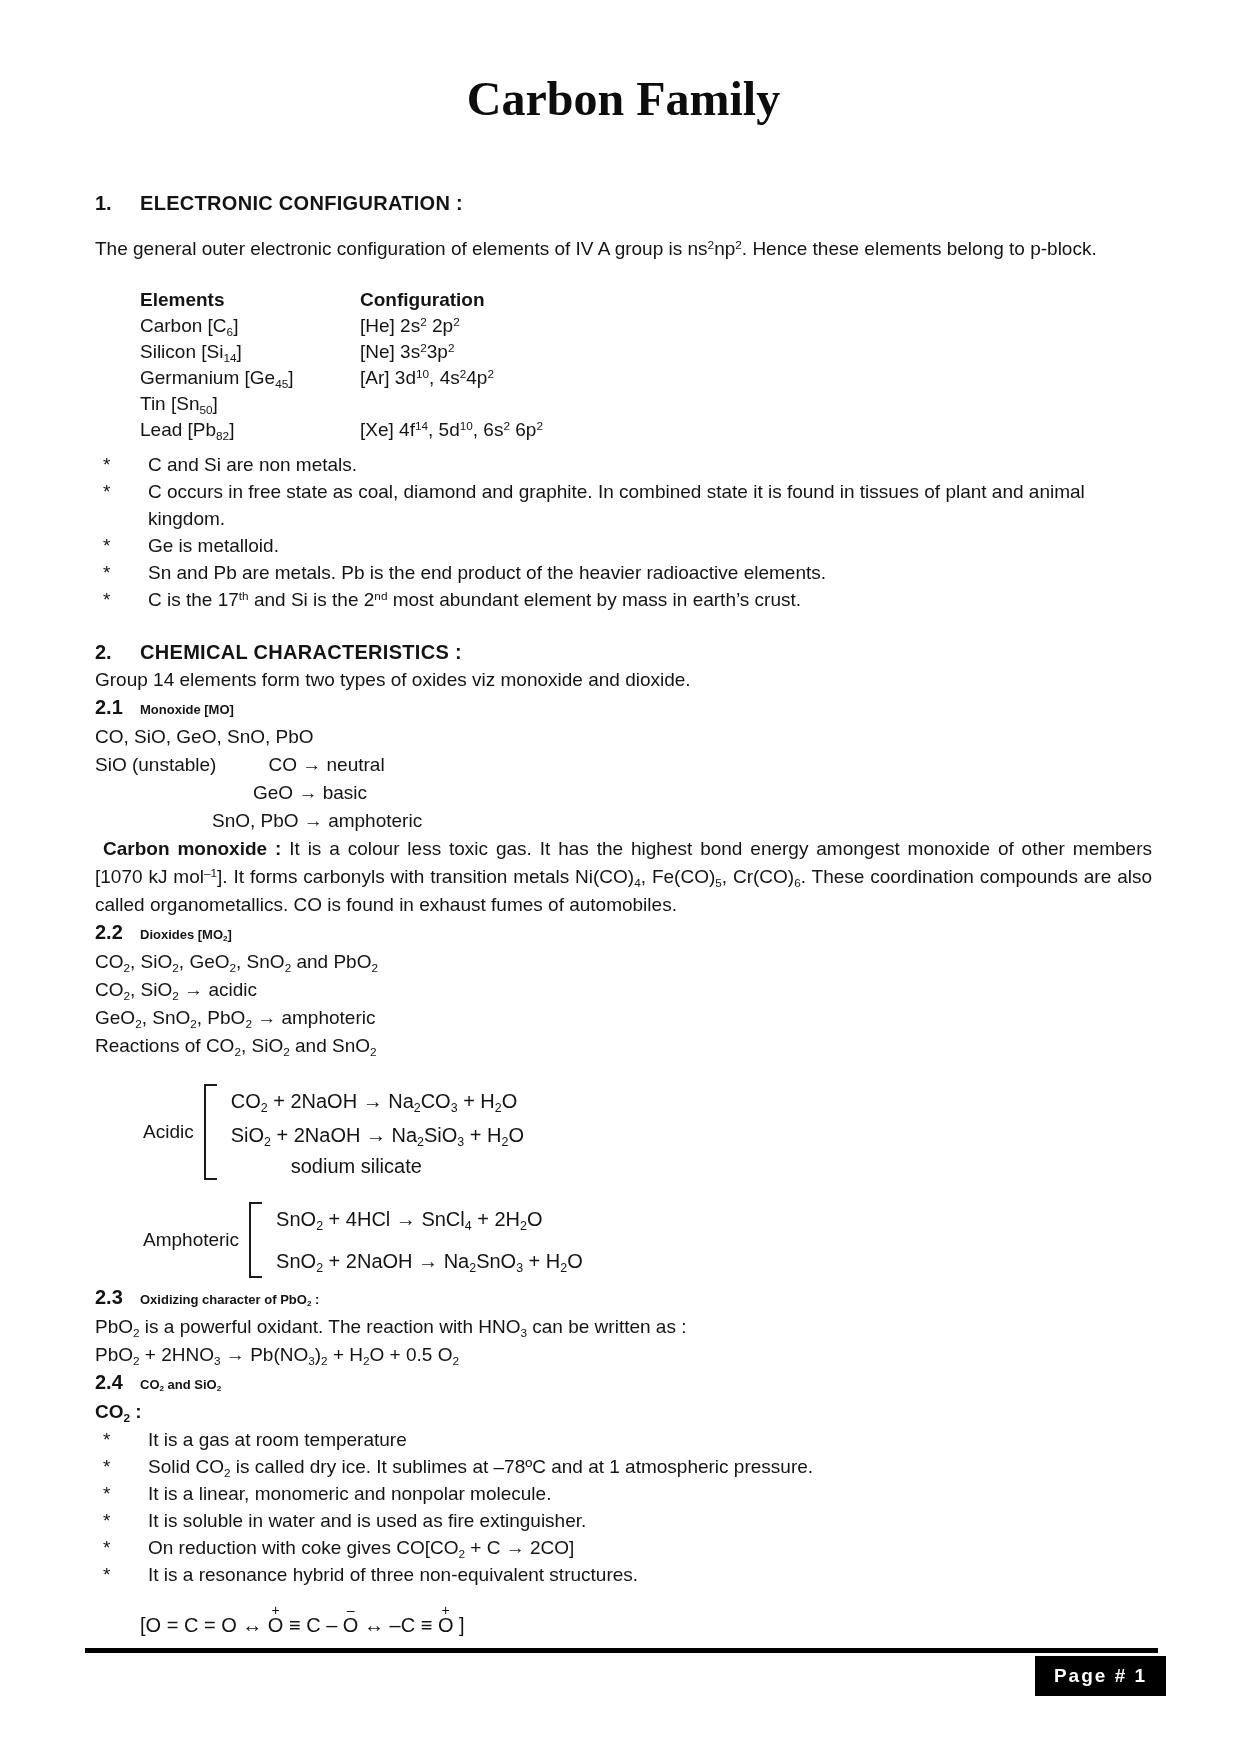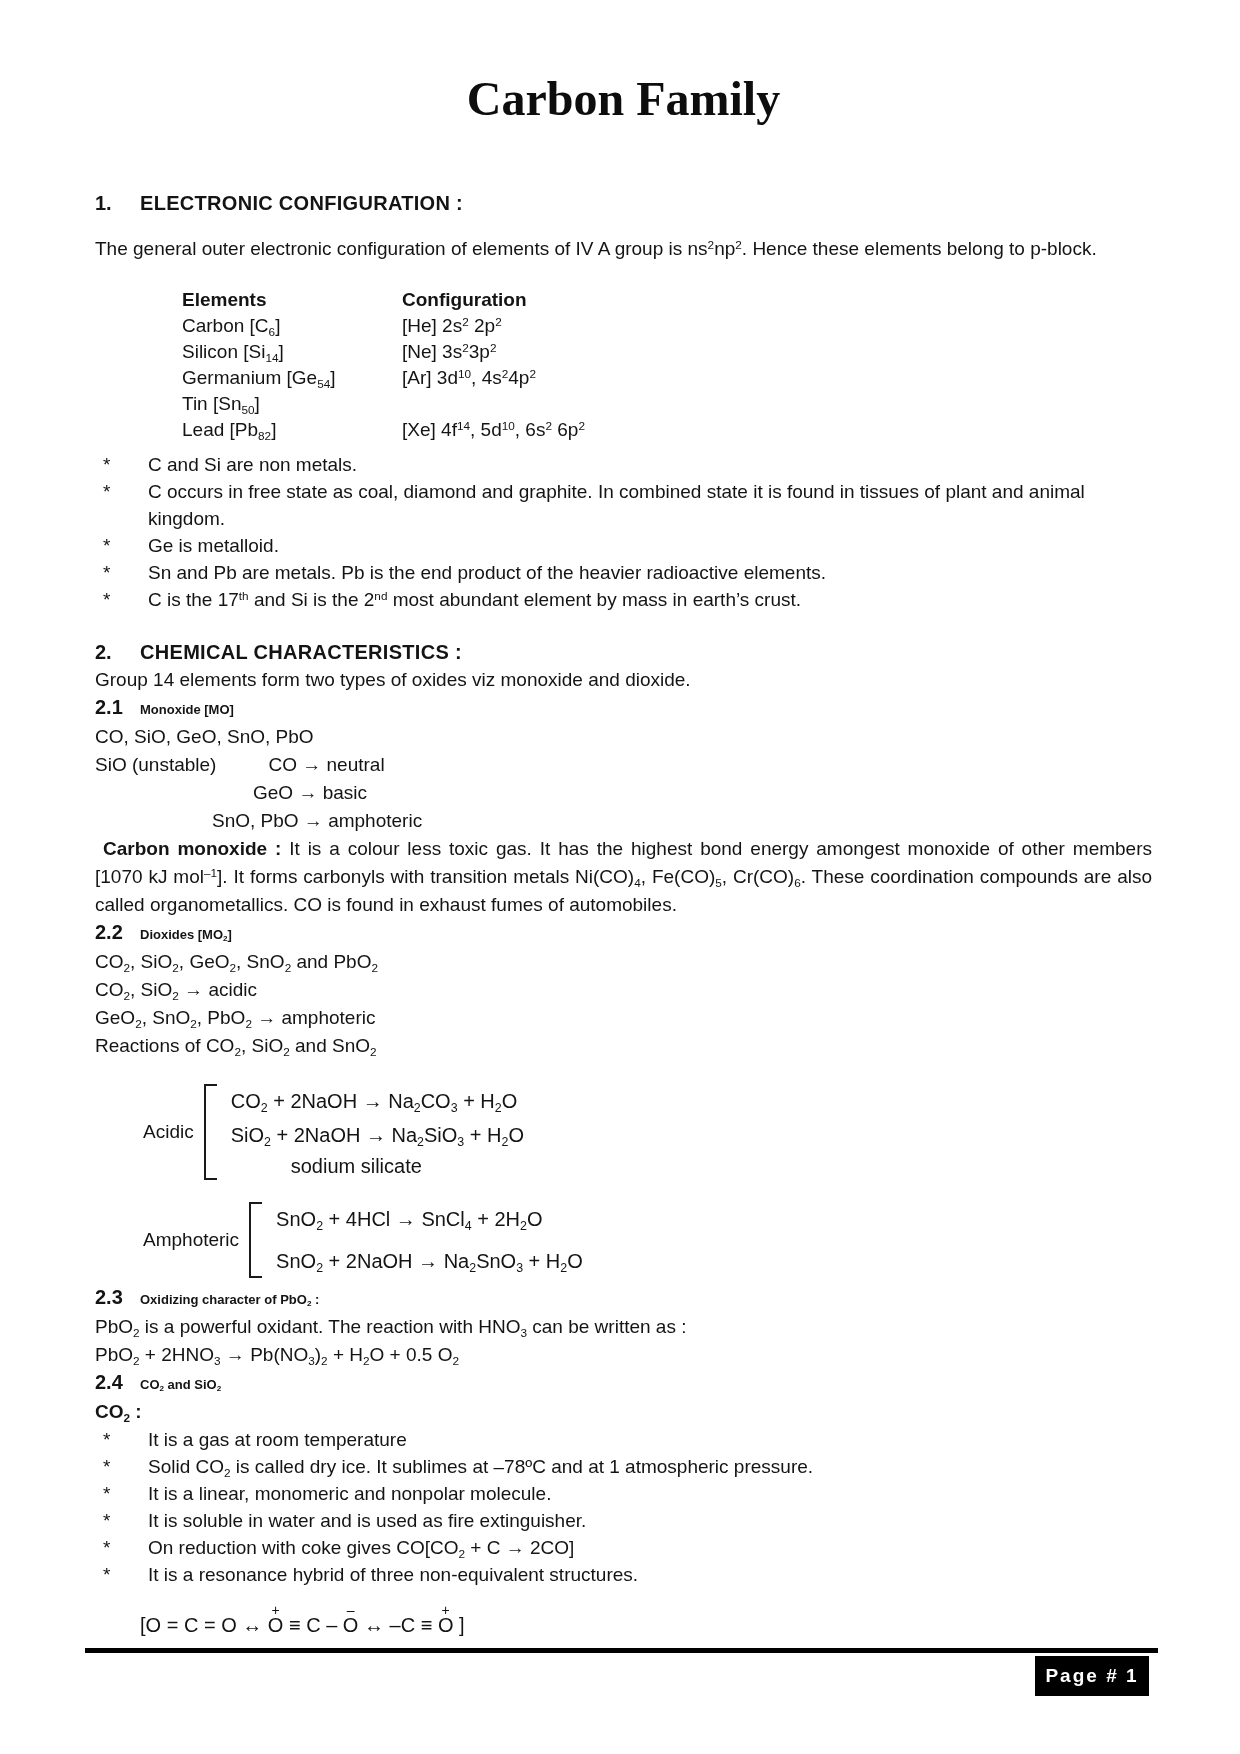--- a/index.html
+++ b/index.html
@@ -15,21 +15,21 @@
   .h2sub{font-weight:700;font-size:13px;line-height:27px;margin:0;}
   .sbody{margin-left:45px;}
   .body{font-size:19px;line-height:28px;margin:0;}
   .just{text-align:justify;}
   sub,sup{font-size:62%;line-height:0;}
   sub{vertical-align:-0.3em;}
   sup{vertical-align:0.5em;}
   
   .table{margin:24px 0 0 45px;font-size:19px;line-height:26px;}
   .trow{display:flex;}
-  .tc1{flex:0 0 220px;margin-left:42px;}
+  .tc1{flex:0 0 220px;}
   .tc2{flex:1;}
   .thead span{font-weight:700;}
   
   .stars{list-style:none;margin:8px 0 0 0;padding:0;}
   .stars li{display:flex;align-items:flex-start;font-size:19px;line-height:27px;}
   .stars .mark{flex:0 0 45px;padding-left:8px;}
   .stars .btext{flex:1;}
   
   .off1{margin-left:52px;}
   .off2{margin-left:158px;}
@@ -41,21 +41,21 @@
   .eqcol{display:flex;flex-direction:column;}
   .eqcol .eq{line-height:34px;}
   .eqnote{line-height:28px;margin-left:60px;}
   .gap10{height:8px;}
   
   .resonance{font-size:20px;margin:26px 0 0 45px;}
   .stk{position:relative;display:inline-block;}
   .stk i{position:absolute;font-style:normal;font-size:70%;top:-0.85em;left:50%;transform:translateX(-50%);}
   
   .footer-rule{position:absolute;left:85px;width:1073px;top:1648px;height:5px;background:#000;}
-  .page-badge{position:absolute;left:1035px;top:1656px;width:114px;height:40px;background:#000;
+  .page-badge{position:absolute;left:1035px;top:1656px;width:131px;height:40px;background:#000;
               color:#fff;display:flex;align-items:center;justify-content:center;
               font-weight:700;font-size:19px;letter-spacing:2px;}
   
   .mt4{margin-top:18px;} .mt6{margin-top:6px;}
   .mt18{margin-top:18px;} .mt22{margin-top:22px;} .mt26{margin-top:26px;}
   .mt62{margin-top:62px;}
 </style>
 </head>
 <body>
 
@@ -78,21 +78,21 @@
         </div>
         <div class="trow">
           <span class="tc1">Carbon [C<sub>6</sub>]</span>
           <span class="tc2">[He] 2s<sup>2</sup> 2p<sup>2</sup></span>
         </div>
         <div class="trow">
           <span class="tc1">Silicon [Si<sub>14</sub>]</span>
           <span class="tc2">[Ne] 3s<sup>2</sup>3p<sup>2</sup></span>
         </div>
         <div class="trow">
-          <span class="tc1">Germanium [Ge<sub>54</sub>]</span>
+          <span class="tc1">Germanium [Ge<sub>45</sub>]</span>
           <span class="tc2">[Ar] 3d<sup>10</sup>, 4s<sup>2</sup>4p<sup>2</sup></span>
         </div>
         <div class="trow">
           <span class="tc1">Tin [Sn<sub>50</sub>]</span>
         </div>
         <div class="trow">
           <span class="tc1">Lead [Pb<sub>82</sub>]</span>
           <span class="tc2">[Xe] 4f<sup>14</sup>, 5d<sup>10</sup>, 6s<sup>2</sup> 6p<sup>2</sup></span>
         </div>
       </div>

